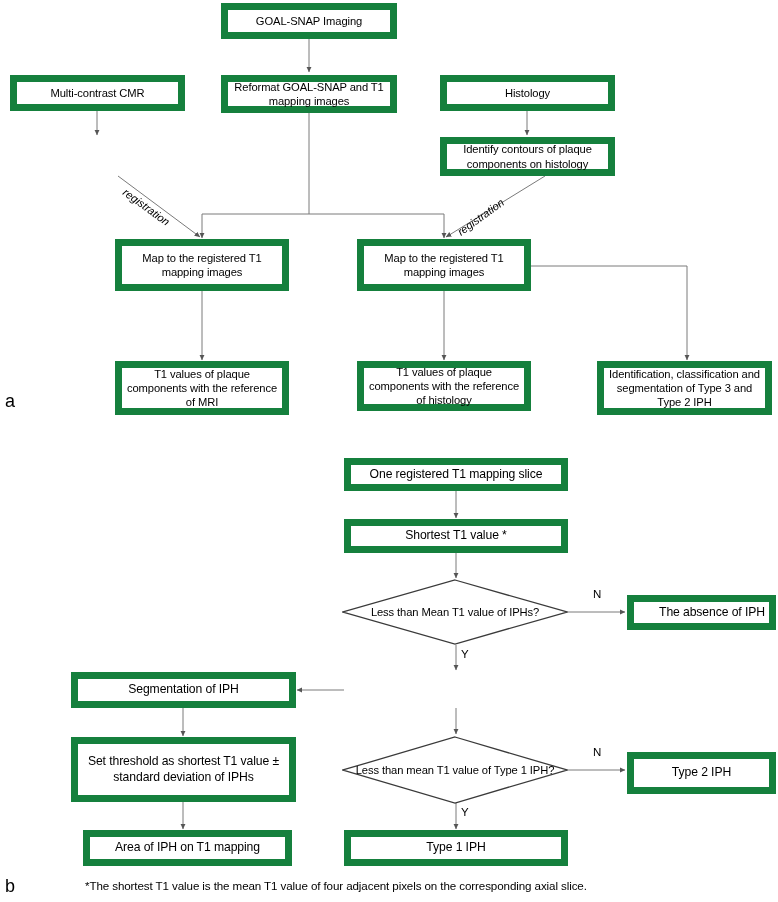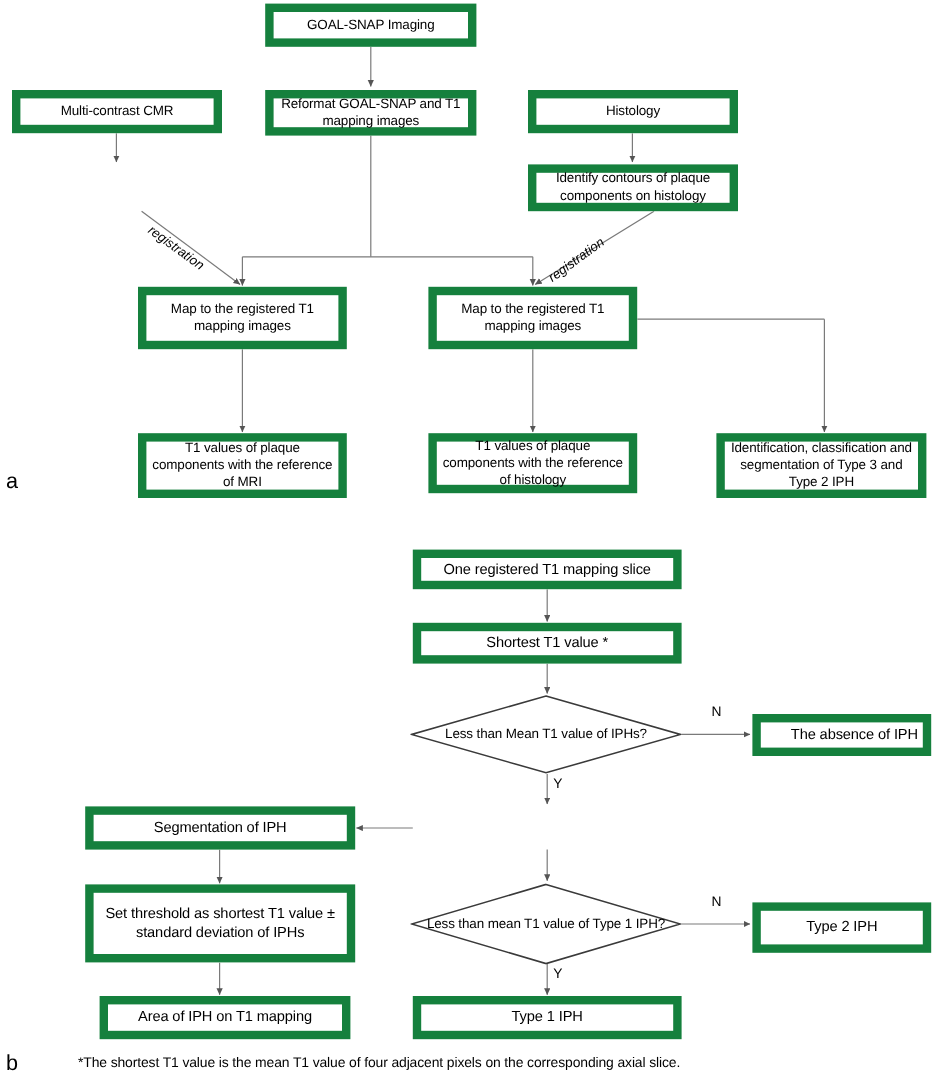--- a/index.html
+++ b/index.html
@@ -84,20 +84,21 @@
     color:#000;
     line-height:1;
   }
   
   .footnote{
     position:absolute;
     font-size:11.6px;
     color:#000;
     white-space:nowrap;
     letter-spacing:-0.1px;
+    margin-left:20px;
   }
 </style>
 </head>
 <body>
 
 <div id="canvas">
 
   <svg class="svg-layer" viewBox="0 0 778 902">
     <defs>
       <marker id="arrow" markerWidth="7" markerHeight="7" refX="5.4" refY="2.6" orient="auto" markerUnits="userSpaceOnUse">

